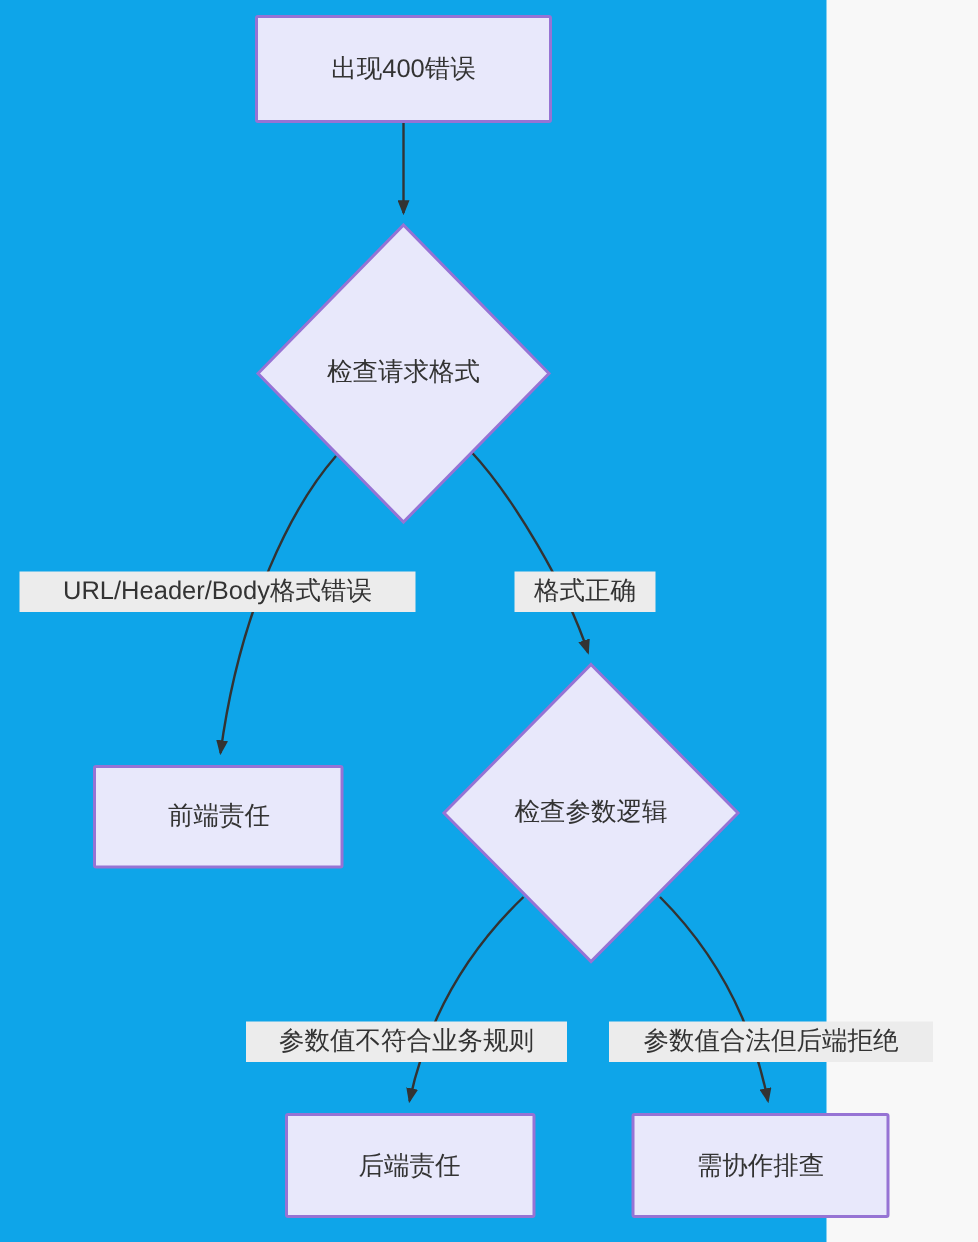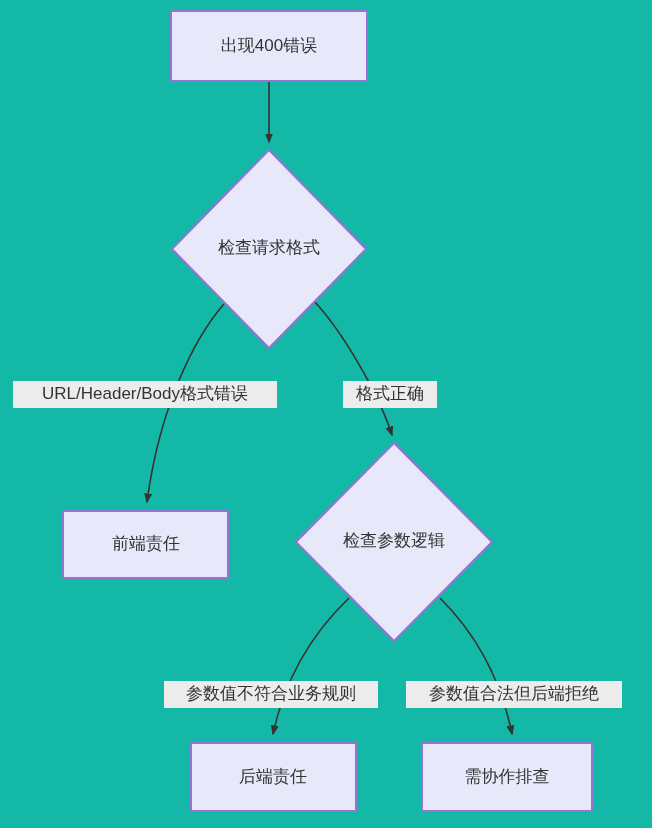--- a/index.html
+++ b/index.html
@@ -8,23 +8,23 @@
     background: #f8f8f8;
   }
   body {
     width: 652px;
     height: 828px;
     overflow: hidden;
     font-family: "Liberation Sans", "DejaVu Sans", sans-serif;
   }
   #flowchart-root {
     position: relative;
-    width: 652px;
+    width: 551px;
     height: 828px;
-    background: #14b8a6;
+    background: #0ea5e9;
   }
   svg.diagram {
     display: block;
     width: 652px;
     height: 828px;
   }
   .node-shape {
     fill: #e8e8fb;
     stroke: #9673d4;
     stroke-width: 2;

